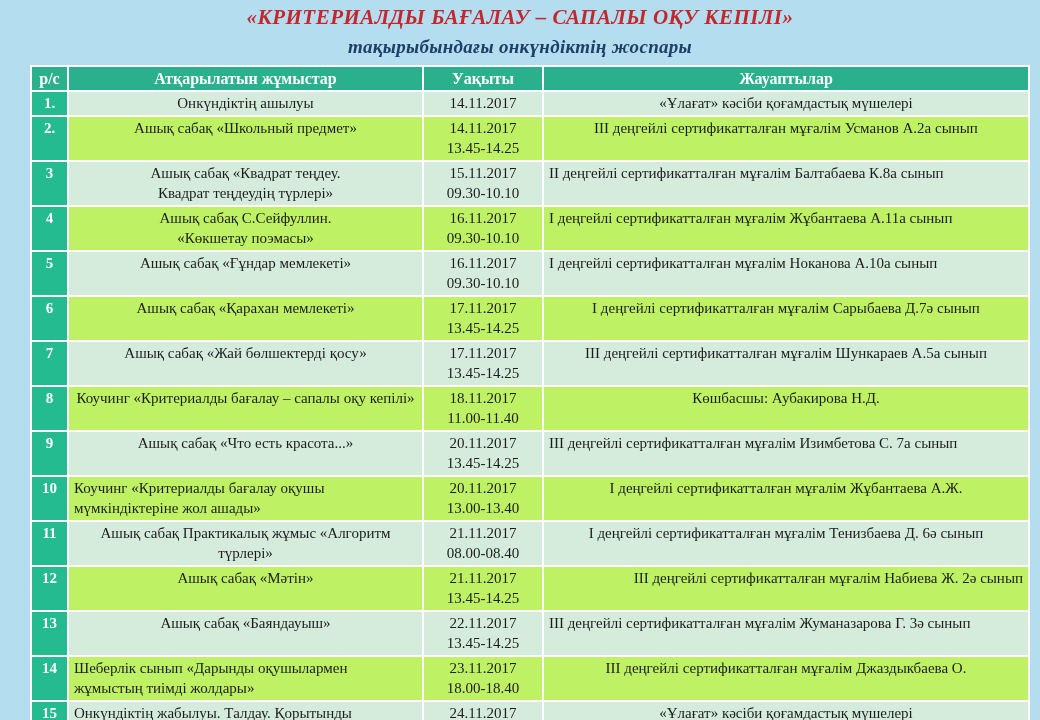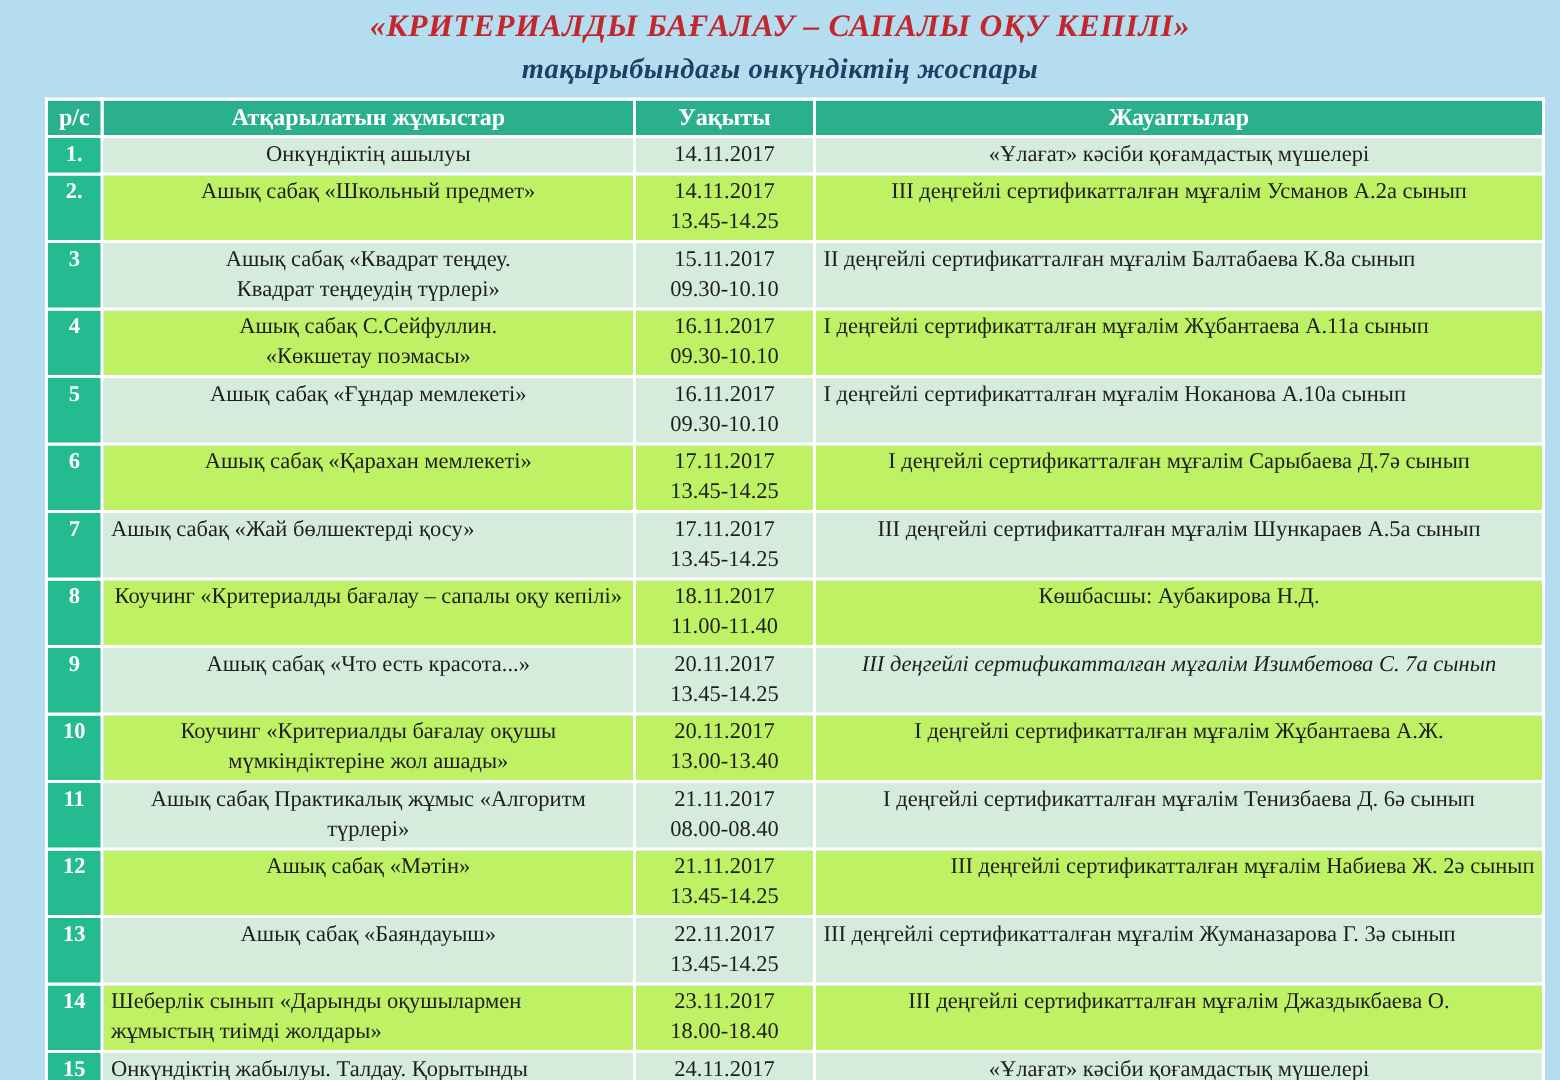--- a/index.html
+++ b/index.html
@@ -127,39 +127,39 @@
           <td class="data resp" style="text-align: left;">І деңгейлі сертификатталған мұғалім  Ноканова А.10а сынып</td>
         </tr>
         <tr class="even">
           <td class="num">6</td>
           <td class="data works" style="text-align: center;">Ашық сабақ «Қарахан  мемлекеті»</td>
           <td class="data time">17.11.2017<br>13.45-14.25</td>
           <td class="data resp" style="text-align: center;">І деңгейлі сертификатталған мұғалім  Сарыбаева Д.7ә сынып</td>
         </tr>
         <tr class="odd">
           <td class="num">7</td>
-          <td class="data works" style="text-align: left;">Ашық сабақ «Жай бөлшектерді  қосу»</td>
+          <td class="data works" style="text-align: center;">Ашық сабақ «Жай бөлшектерді  қосу»</td>
           <td class="data time">17.11.2017<br>13.45-14.25</td>
           <td class="data resp" style="text-align: center;">ІІІ деңгейлі сертификатталған мұғалім  Шункараев  А.5а сынып</td>
         </tr>
         <tr class="even">
           <td class="num">8</td>
           <td class="data works" style="text-align: center;">Коучинг «Критериалды бағалау – сапалы оқу кепілі»</td>
           <td class="data time">18.11.2017<br>11.00-11.40</td>
           <td class="data resp" style="text-align: center;">Көшбасшы:  Аубакирова Н.Д.</td>
         </tr>
         <tr class="odd">
           <td class="num">9</td>
           <td class="data works" style="text-align: center;">Ашық сабақ «Что есть красота...»</td>
           <td class="data time">20.11.2017<br>13.45-14.25</td>
-          <td class="data resp" style="text-align: center; font-style: italic;">ІІІ деңгейлі сертификатталған мұғалім  Изимбетова С. 7а сынып</td>
+          <td class="data resp" style="text-align: left;">ІІІ деңгейлі сертификатталған мұғалім  Изимбетова С. 7а сынып</td>
         </tr>
         <tr class="even">
           <td class="num">10</td>
-          <td class="data works" style="text-align: center;">Коучинг «Критериалды бағалау оқушы<br>мүмкіндіктеріне  жол ашады»</td>
+          <td class="data works" style="">Коучинг «Критериалды бағалау оқушы<br>мүмкіндіктеріне  жол ашады»</td>
           <td class="data time">20.11.2017<br>13.00-13.40</td>
           <td class="data resp" style="text-align: center;">І деңгейлі  сертификатталған мұғалім  Жұбантаева А.Ж.</td>
         </tr>
         <tr class="odd">
           <td class="num">11</td>
           <td class="data works" style="text-align: center;">Ашық сабақ Практикалық  жұмыс «Алгоритм<br>түрлері»</td>
           <td class="data time">21.11.2017<br>08.00-08.40</td>
           <td class="data resp" style="text-align: center;">І деңгейлі сертификатталған мұғалім  Тенизбаева Д. 6ә сынып</td>
         </tr>
         <tr class="even">

